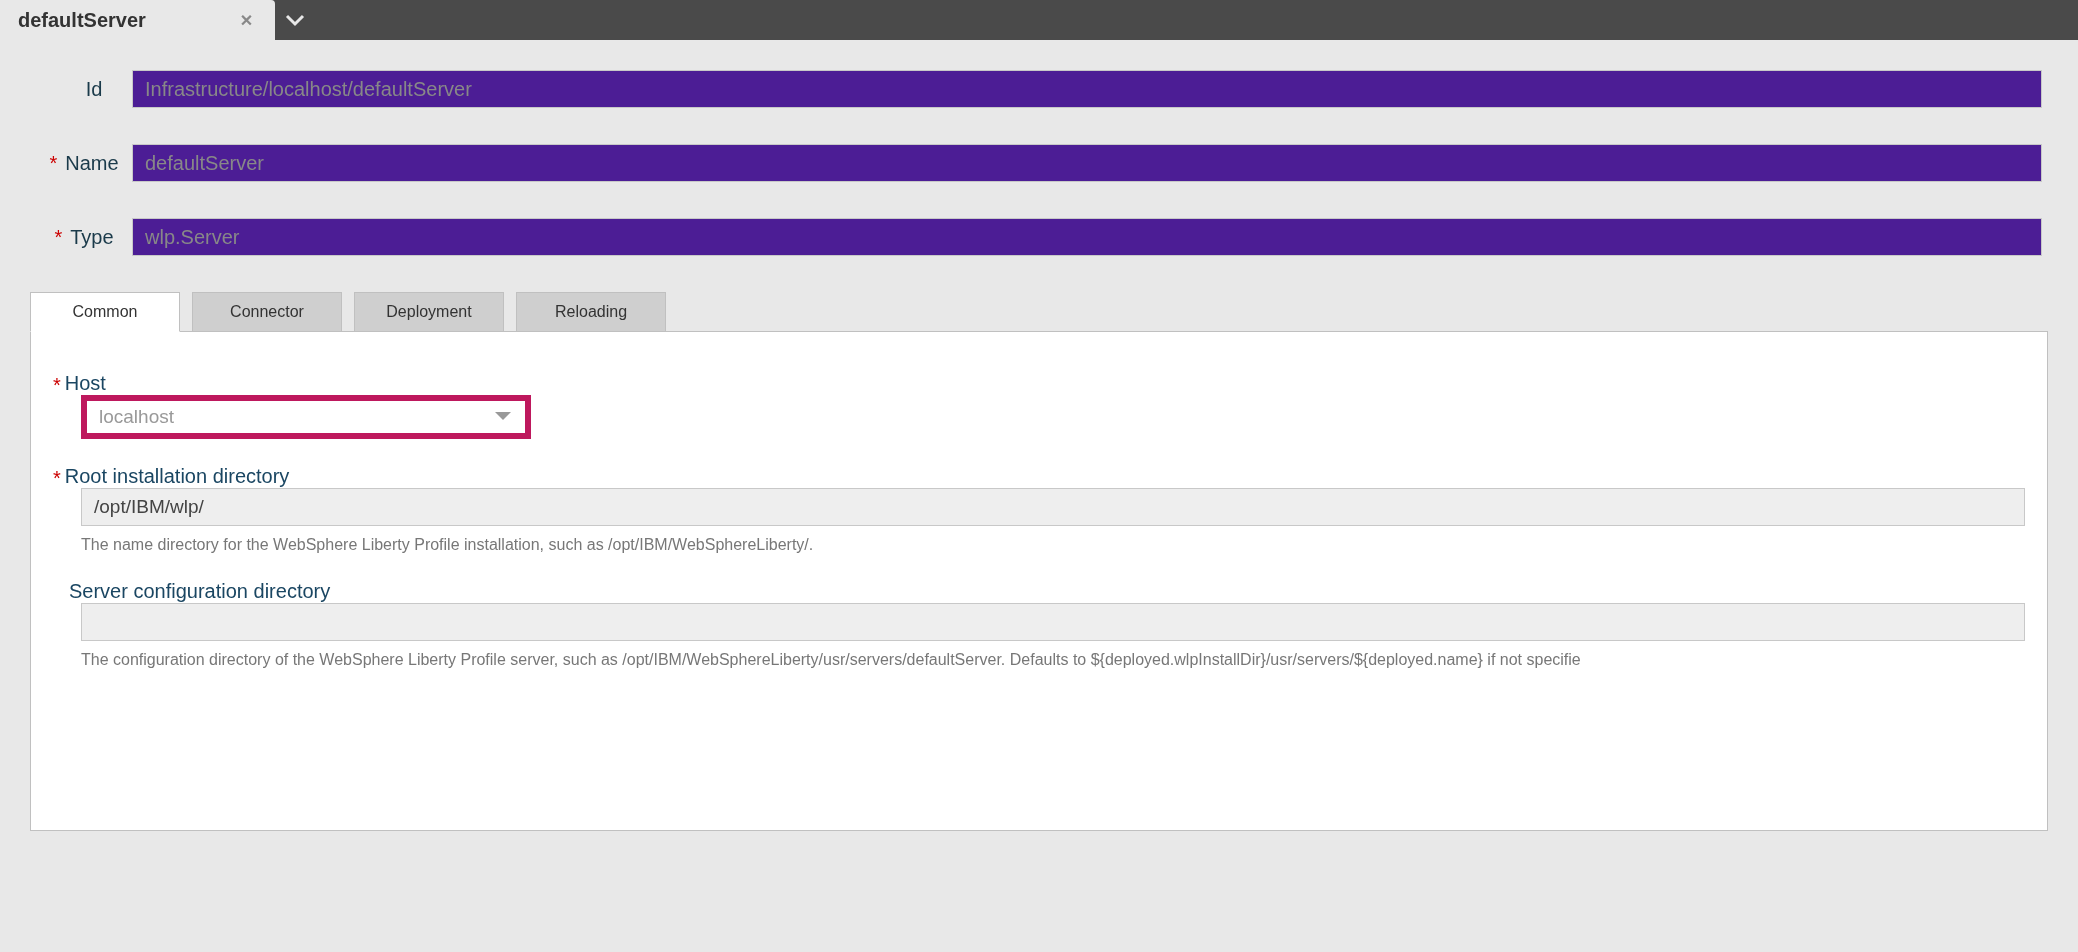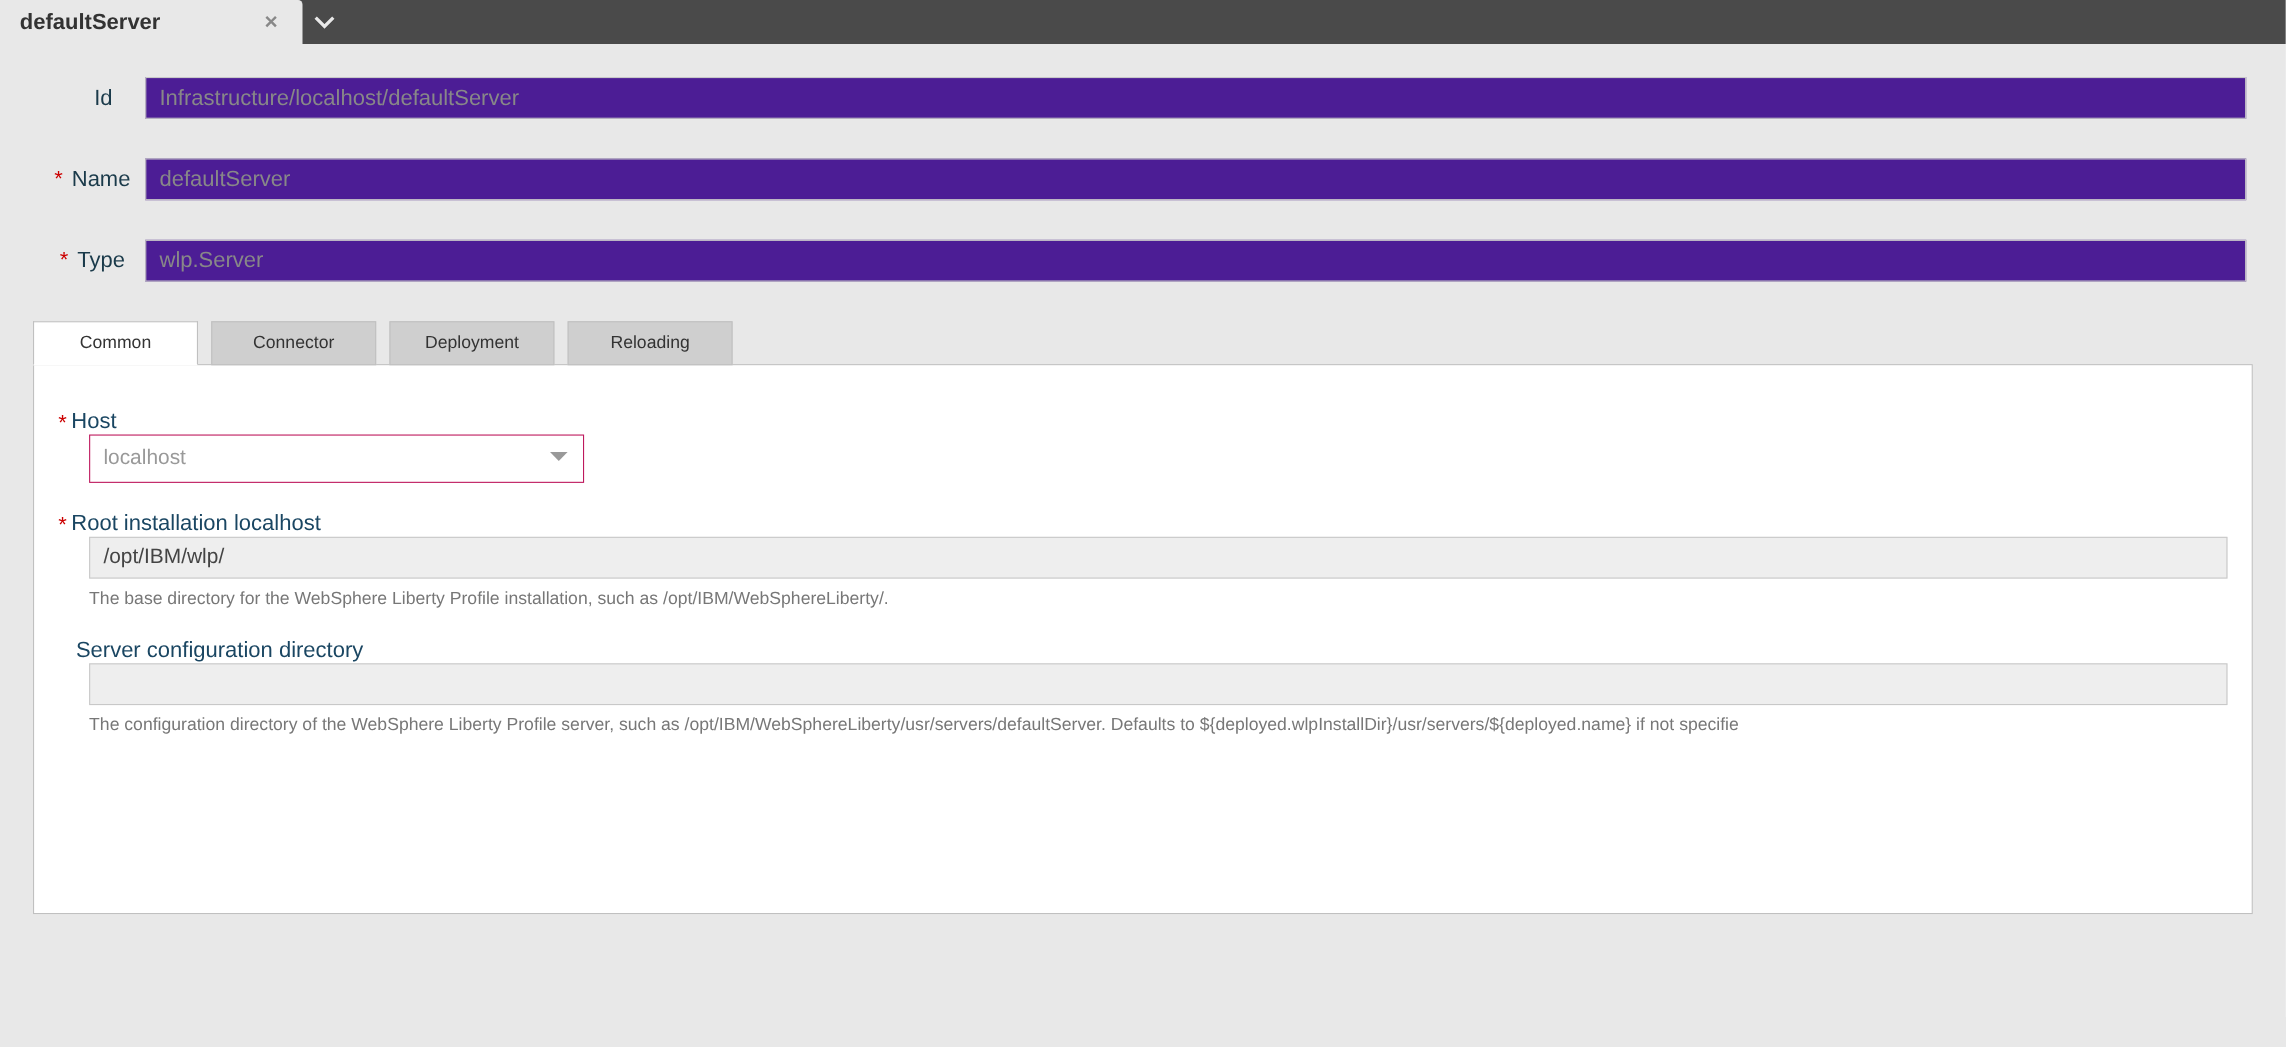--- a/index.html
+++ b/index.html
@@ -122,21 +122,21 @@
       min-height: 500px;
       margin-left: -6px;
       margin-right: -6px;
     }
     .field-group {
       margin-bottom: 26px;
     }
     .dropdown {
       width: 450px;
       height: 44px;
-      border: 1px solid #be185d;
+      border: 6px solid #be185d;
       background: #fff;
       display: flex;
       align-items: center;
       justify-content: space-between;
       padding: 0 12px;
       font-size: 19px;
       color: #999;
       margin-left: 28px;
       cursor: pointer;
     }
@@ -254,26 +254,26 @@
           <svg viewBox="0 0 20 14">
               <path d="M2 3 L10 11 L18 3 Z" fill="#999"></path>
             </svg>
         </span>
       </div>
     </div>
 
     <div class="field-group">
       <div class="group-label-row">
         <span class="group-req-star">*</span>
-        <span class="name" style="color:#1a4662;font-size:20px;">Root installation localhost</span>
+        <span class="name" style="color:#1a4662;font-size:20px;">Root installation directory</span>
       </div>
       <div class="text-input-full">
         <span>/opt/IBM/wlp/</span>
       </div>
-      <div class="help-text">The base directory for the WebSphere Liberty Profile installation, such as /opt/IBM/WebSphereLiberty/.</div>
+      <div class="help-text">The name directory for the WebSphere Liberty Profile installation, such as /opt/IBM/WebSphereLiberty/.</div>
     </div>
 
     <div class="field-group">
       <div class="group-label-row" style="">
         <span class="name" style="color:#1a4662;font-size:20px;">Server configuration directory</span>
       </div>
       <div class="text-input-full">
         <span></span>
       </div>
       <div class="help-text">The configuration directory of the WebSphere Liberty Profile server, such as /opt/IBM/WebSphereLiberty/usr/servers/defaultServer. Defaults to ${deployed.wlpInstallDir}/usr/servers/${deployed.name} if not specifie</div>

